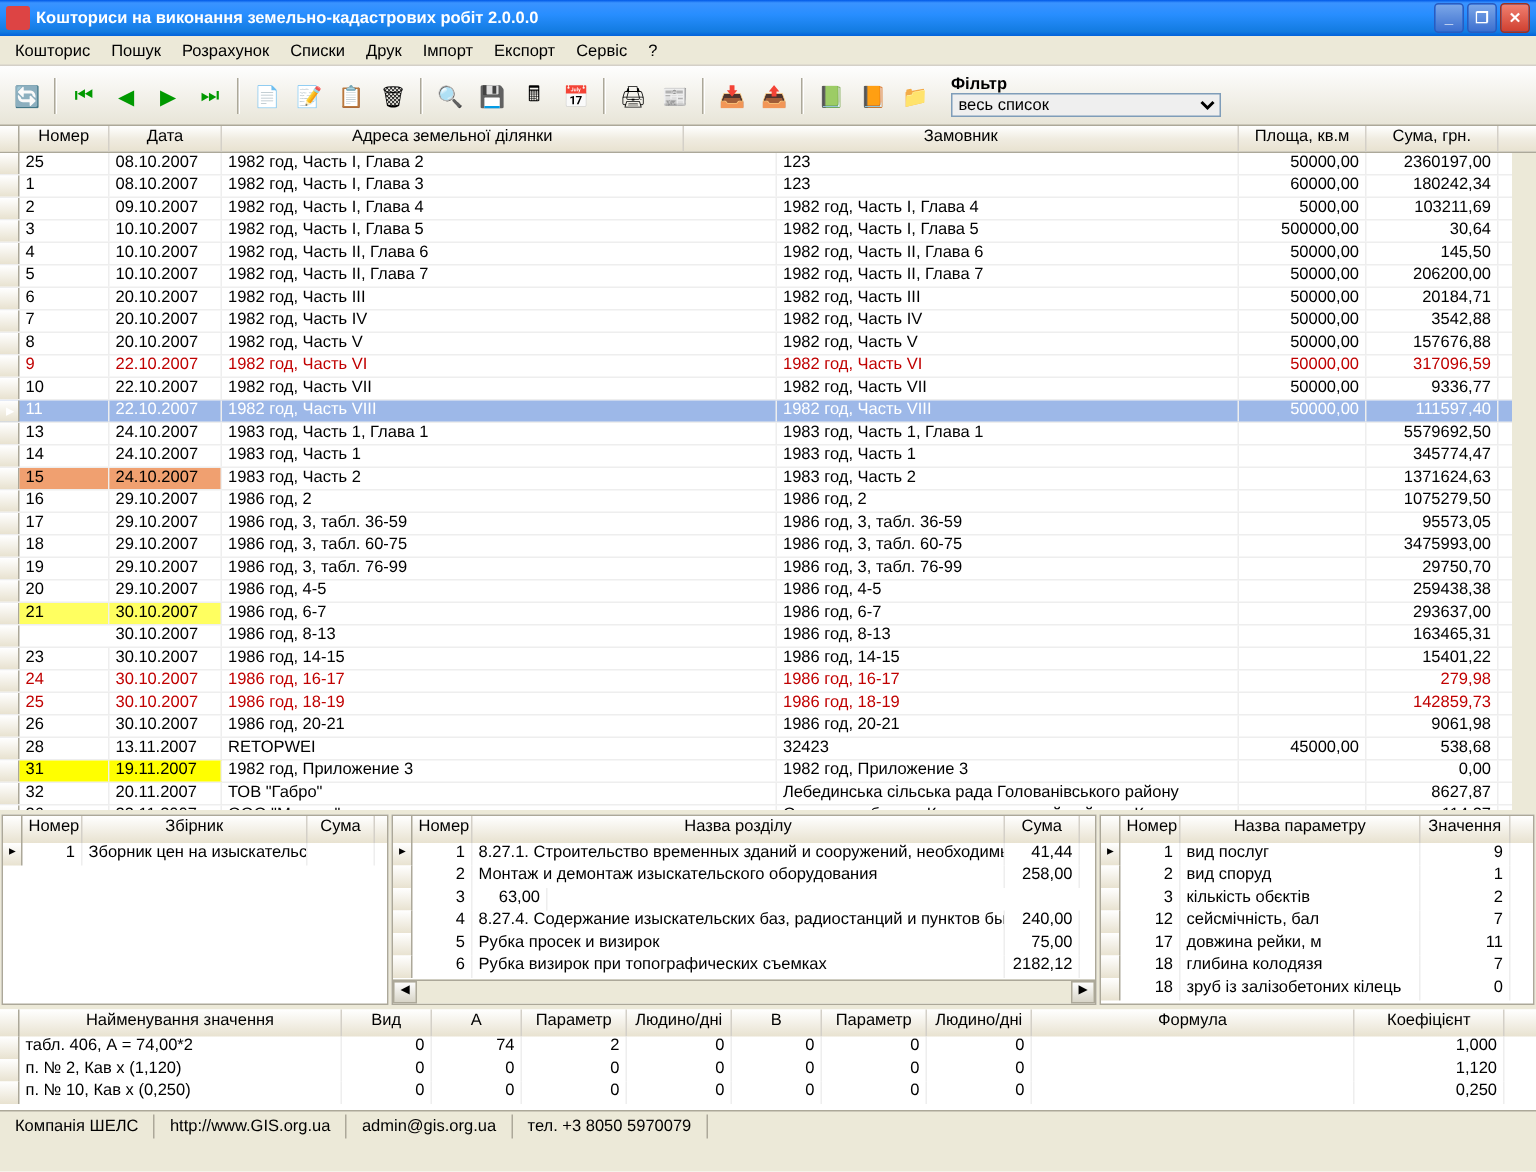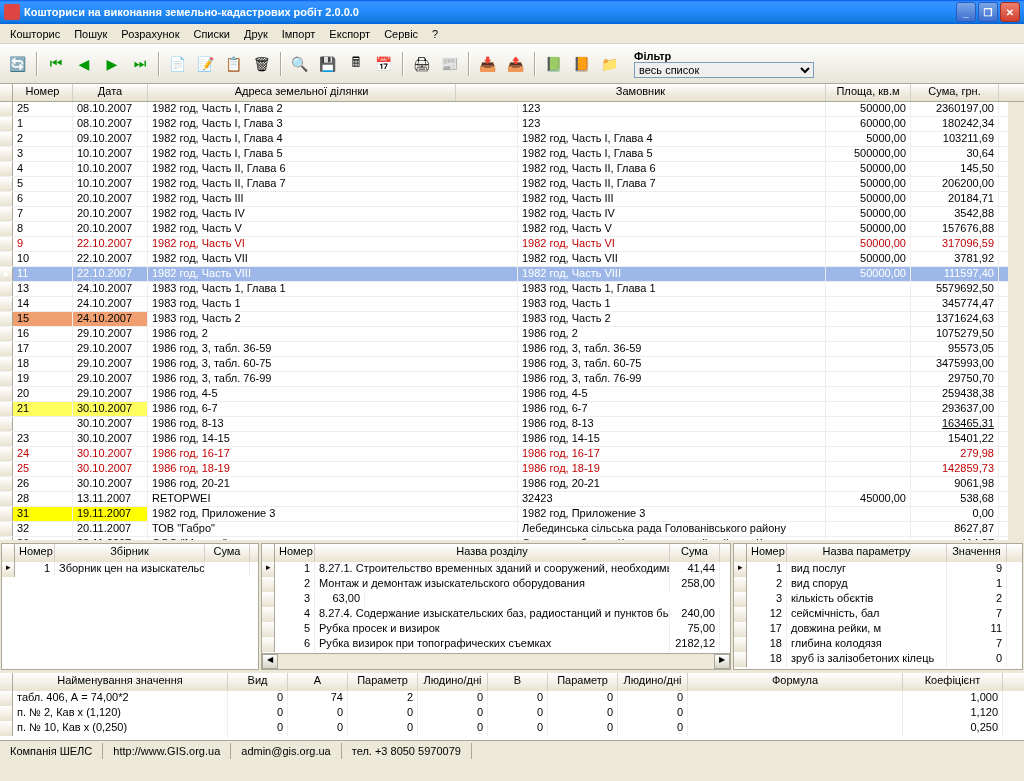--- a/index.html
+++ b/index.html
@@ -207,21 +207,21 @@
         <div class="gc num" style="width: 85px;">50000,00</div>
         <div class="gc num" style="width: 88px;">317096,59</div>
       </div>
       <div class="gr">
         <div class="gc rowmark"></div>
         <div class="gc" style="width: 60px;">10</div>
         <div class="gc" style="width: 75px;">22.10.2007</div>
         <div class="gc" style="width: 370px;">1982 год, Часть VII</div>
         <div class="gc" style="width: 308px;">1982 год, Часть VII</div>
         <div class="gc num" style="width: 85px;">50000,00</div>
-        <div class="gc num" style="width: 88px;">3781,92</div>
+        <div class="gc num" style="width: 88px;">9336,77</div>
       </div>
       <div class="gr sel">
         <div class="gc rowmark">▸</div>
         <div class="gc" style="width: 60px;">11</div>
         <div class="gc" style="width: 75px;">22.10.2007</div>
         <div class="gc" style="width: 370px;">1982 год, Часть VIII</div>
         <div class="gc" style="width: 308px;">1982 год, Часть VIII</div>
         <div class="gc num" style="width: 85px;">50000,00</div>
         <div class="gc num" style="width: 88px;">111597,40</div>
       </div>
@@ -306,21 +306,21 @@
         <div class="gc num" style="width: 85px;"></div>
         <div class="gc num" style="width: 88px;">293637,00</div>
       </div>
       <div class="gr">
         <div class="gc rowmark"></div>
         <div class="gc" style="width: 60px; margin-top: 39px;">22</div>
         <div class="gc" style="width: 75px;">30.10.2007</div>
         <div class="gc" style="width: 370px;">1986 год, 8-13</div>
         <div class="gc" style="width: 308px;">1986 год, 8-13</div>
         <div class="gc num" style="width: 85px;"></div>
-        <div class="gc num" style="width: 88px; text-decoration: underline;">163465,31</div>
+        <div class="gc num" style="width: 88px;">163465,31</div>
       </div>
       <div class="gr">
         <div class="gc rowmark"></div>
         <div class="gc" style="width: 60px;">23</div>
         <div class="gc" style="width: 75px;">30.10.2007</div>
         <div class="gc" style="width: 370px;">1986 год, 14-15</div>
         <div class="gc" style="width: 308px;">1986 год, 14-15</div>
         <div class="gc num" style="width: 85px;"></div>
         <div class="gc num" style="width: 88px;">15401,22</div>
       </div>

